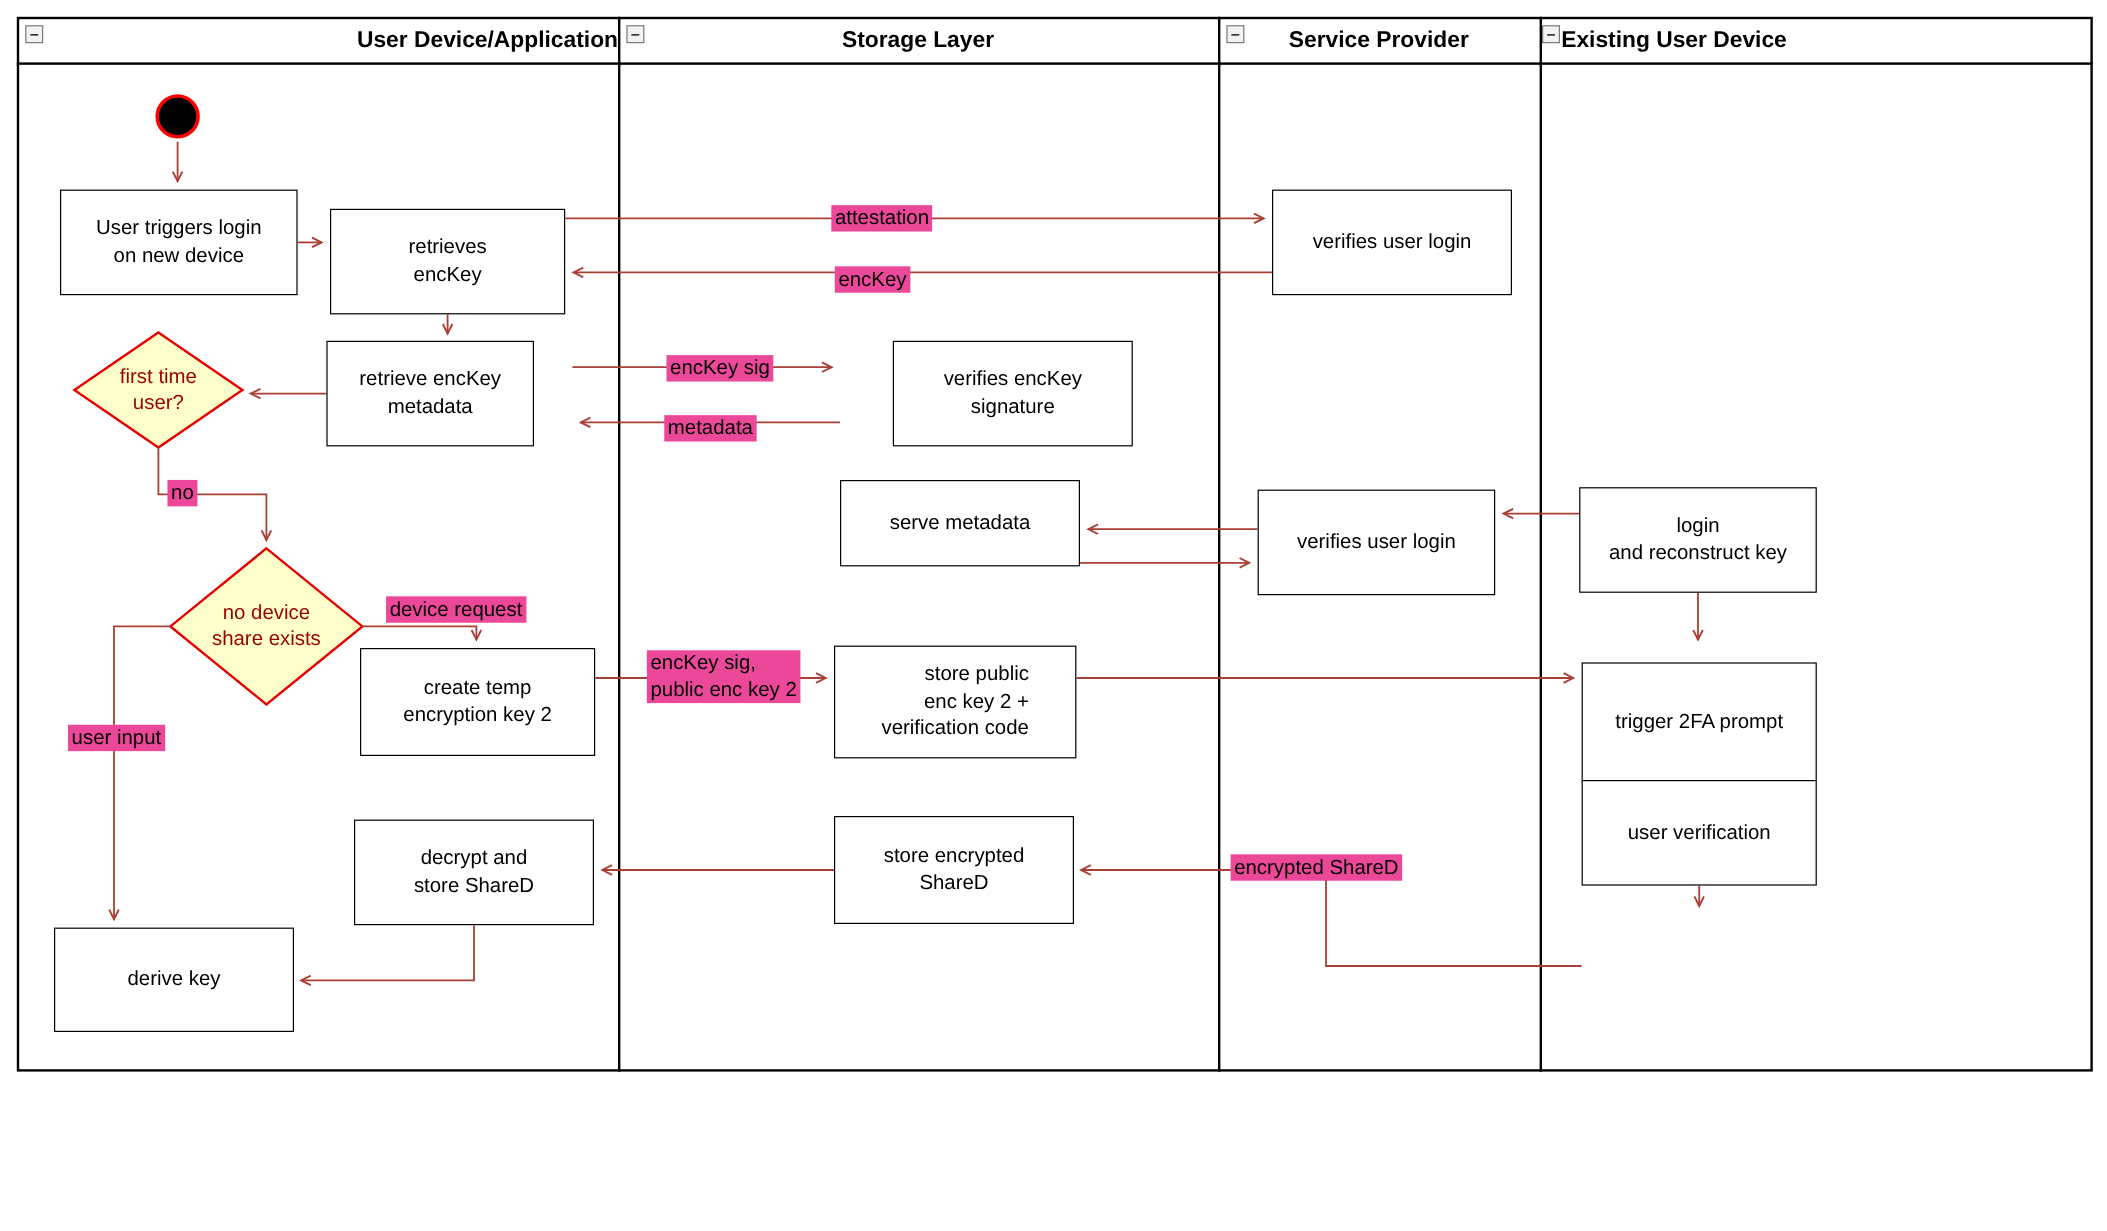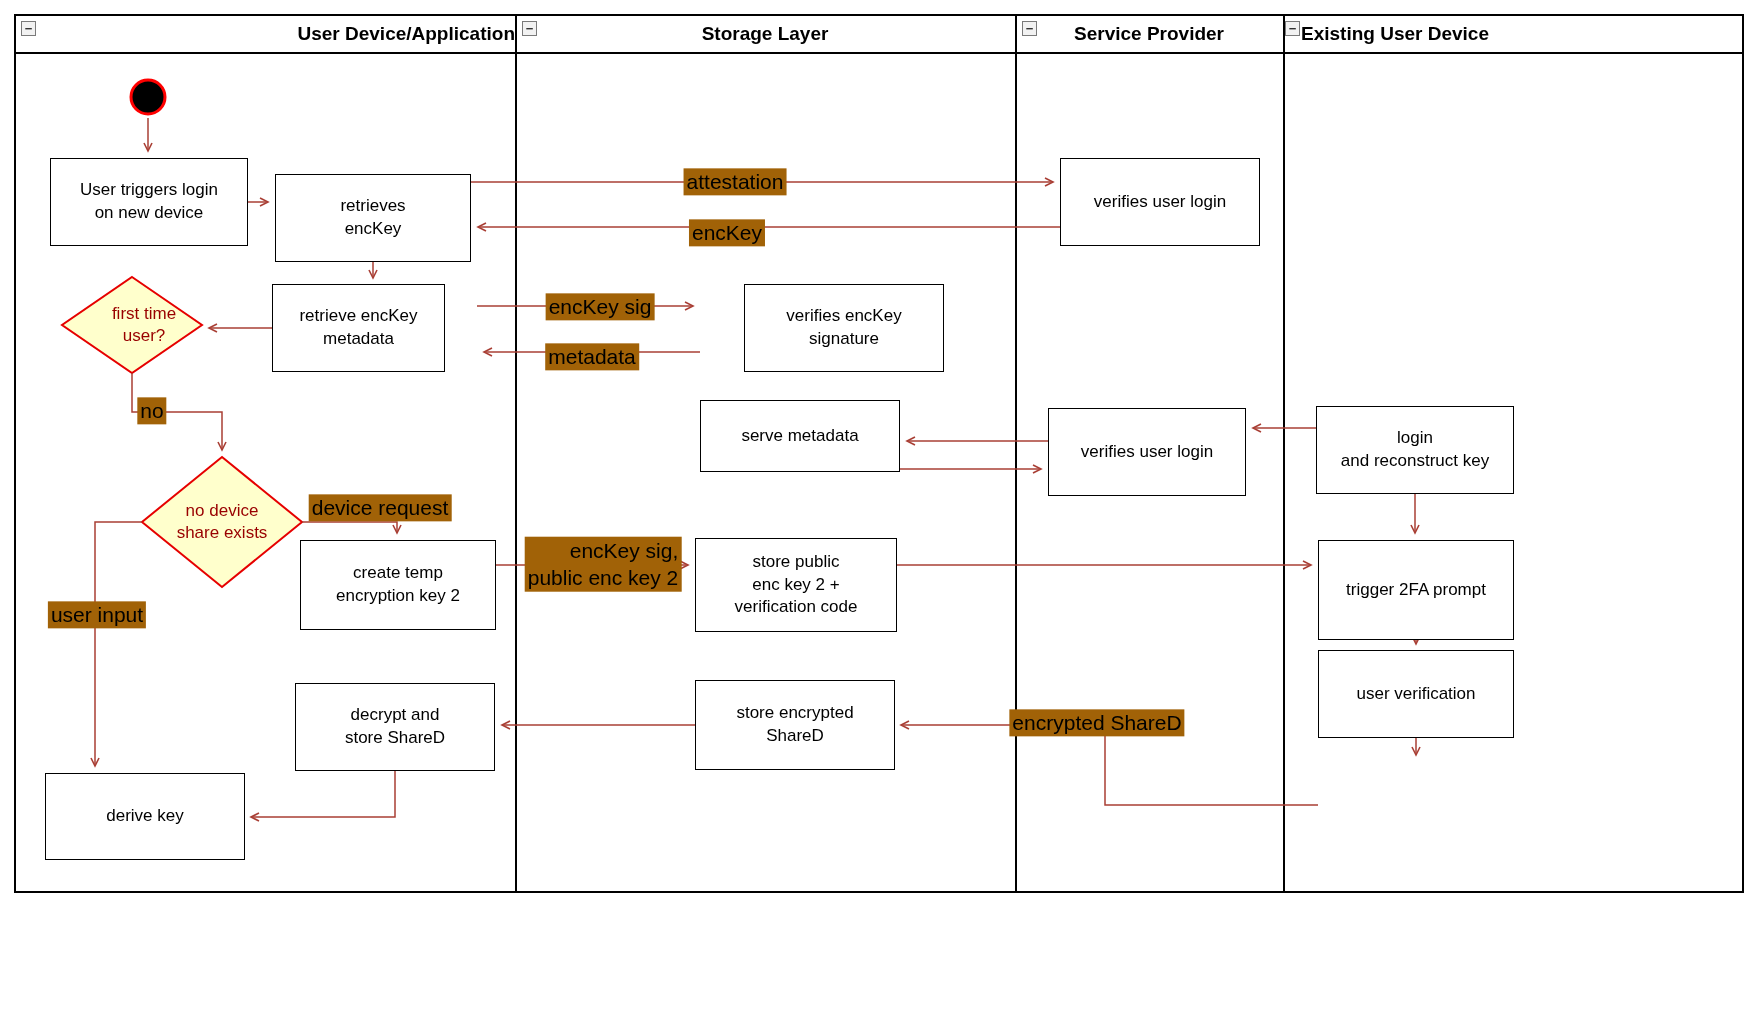--- a/index.html
+++ b/index.html
@@ -35,22 +35,22 @@
   .edges { position: absolute; left: 0; top: 0; z-index: 1; pointer-events: none; }
   .node {
     position: absolute; z-index: 2;
     background: #fff; border: 1.5px solid #000;
     display: flex; align-items: center; justify-content: center;
     text-align: center; font-size: 17px; line-height: 1.35;
     white-space: pre-line;
   }
   .elabel {
     position: absolute; z-index: 3; transform: translate(-50%, -50%);
-    background: #a16207; padding: 0 3px;
-    font-size: 21px; line-height: 1.3; text-align: right; white-space: pre-line;
+    background: #ec4899; padding: 0 3px;
+    font-size: 17px; line-height: 1.3; text-align: left; white-space: pre-line;
   }
   .dlabel {
     position: absolute; z-index: 3; transform: translate(-50%, -50%);
     color: #990000; font-size: 17px; line-height: 1.3;
     text-align: center; white-space: pre-line;
   }
 </style>
 </head>
 <body>
 
@@ -118,35 +118,35 @@
 metadata</div>
   <div class="node" style="left:300px; top:540px; width:196px; height:90px;">create temp
 encryption key 2</div>
   <div class="node" style="left:295px; top:683px; width:200px; height:88px;">decrypt and
 store ShareD</div>
   <div class="node" style="left:45px; top:773px; width:200px; height:87px;">derive key</div>
 
   <div class="node" style="left:700px; top:284px; width:200px; height:88px;margin-left:44px;">verifies encKey
 signature</div>
   <div class="node" style="left:700px; top:400px; width:200px; height:72px;">serve metadata</div>
-  <div class="node" style="left:695px; top:538px; width:202px; height:94px;">store public
+  <div class="node" style="left:695px; top:538px; width:202px; height:94px;text-align:right;">store public
 enc key 2 +
 verification code</div>
   <div class="node" style="left:695px; top:680px; width:200px; height:90px;">store encrypted
 ShareD</div>
 
   <div class="node" style="left:1060px; top:158px; width:200px; height:88px;">verifies user login</div>
   <div class="node" style="left:1048px; top:408px; width:198px; height:88px;">verifies user login</div>
 
   <div class="node" style="left:1316px; top:406px; width:198px; height:88px;">login
 and reconstruct key</div>
-  <div class="node" style="left:1318px; top:540px; width:196px; height:100px;">trigger 2FA prompt</div>
+  <div class="node" style="left:1318px; top:552px; width:196px; height:100px;">trigger 2FA prompt</div>
   <div class="node" style="left:1318px; top:650px; width:196px; height:88px;">user verification</div>
 
-  <div class="dlabel" style="left:132px; top:325px;margin-left:12px;">first time
+  <div class="dlabel" style="left:132px; top:325px;">first time
 user?</div>
   <div class="dlabel" style="left:222px; top:522px;">no device
 share exists</div>
 
   <div class="elabel" style="left:735px; top:182px;">attestation</div>
   <div class="elabel" style="left:727px; top:233px;">encKey</div>
   <div class="elabel" style="left:600px; top:307px;">encKey sig</div>
   <div class="elabel" style="left:592px; top:357px;">metadata</div>
   <div class="elabel" style="left:152px; top:411px;">no</div>
   <div class="elabel" style="left:380px; top:508px;">device request</div>

